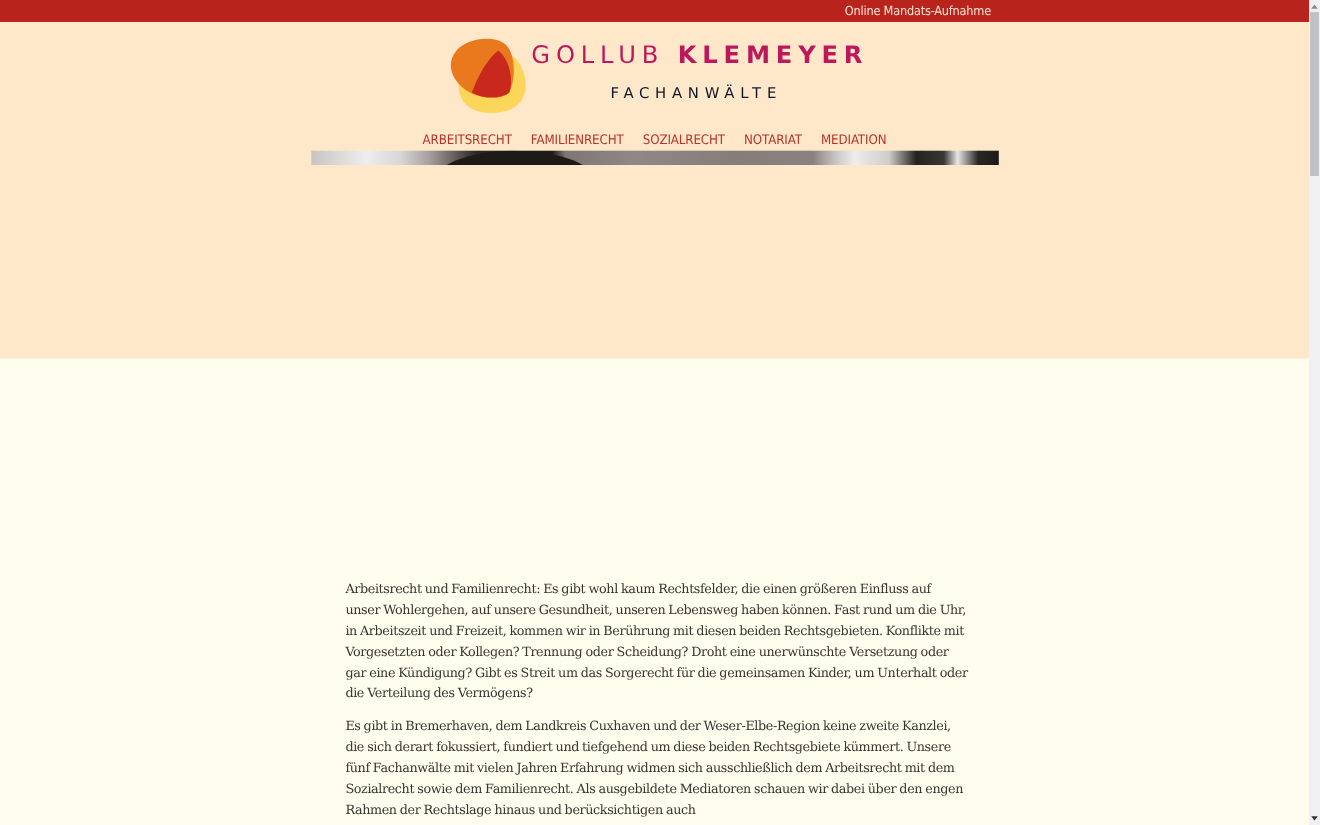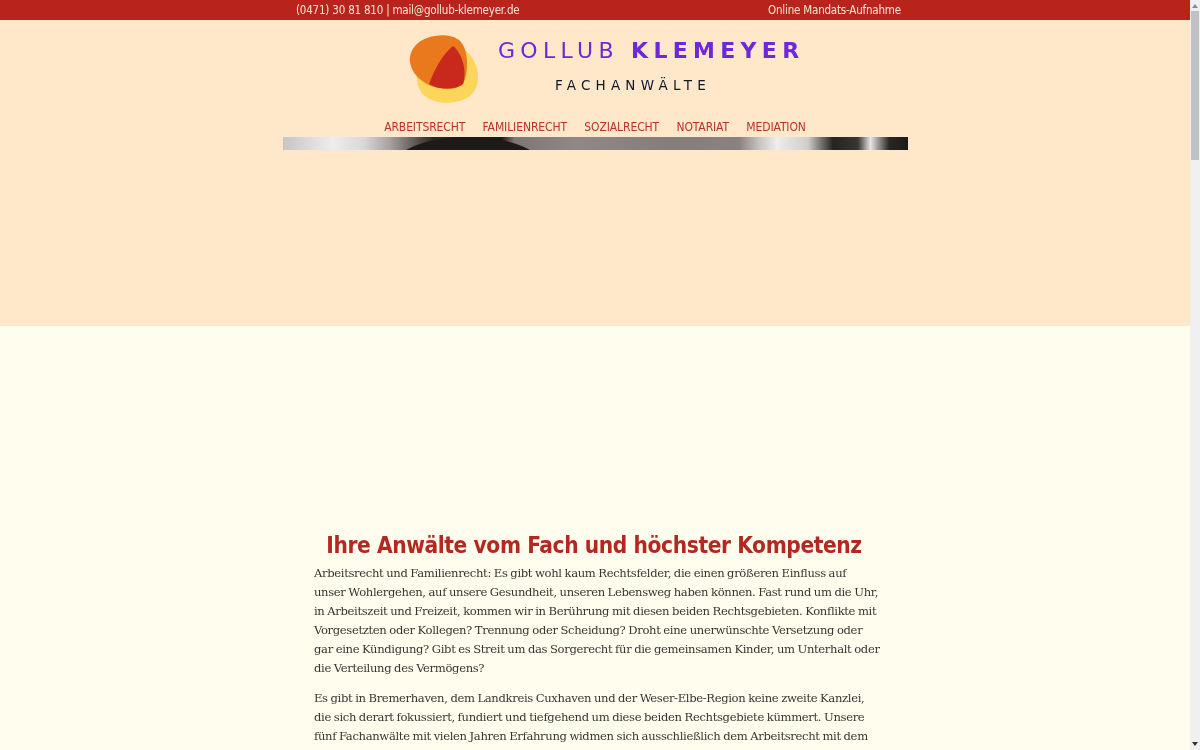--- a/index.html
+++ b/index.html
@@ -21,23 +21,23 @@
     .topbar .left { position: absolute; left: 296px; top: 0; }
     .topbar .right { position: absolute; left: 768px; top: 0; text-align: center; }
     .topbar a { color: #fbe4d3; text-decoration: none; }
     .topbar .sep { margin: 0 3px; }
 
     
     .header { background: #ffe8c9; height: 306px; position: relative; }
     .logo { position: absolute; left: 407px; top: 12px; width: 380px; height: 72px; }
     .logo svg { position: absolute; left: 0; top: 0; }
     .logo .brand {
-      position: absolute; left: 91px; top: 6px;
+      position: absolute; left: 76px; top: 6px;
       font-family: "DejaVu Sans", sans-serif; font-size: 22px; letter-spacing: 5.3px;
-      color: #6d28d9; white-space: nowrap;
+      color: #be185d; white-space: nowrap;
     }
     .logo .brand .strong { font-weight: bold; }
     .logo .sub {
       position: absolute; left: 148px; top: 45px;
       font-family: "DejaVu Sans", sans-serif; font-size: 13.5px; letter-spacing: 5.2px;
       color: #0f172a; white-space: nowrap;
     }
 
     .nav {
       position: absolute; top: 98px; left: 0; width: 1190px; text-align: center;
@@ -75,23 +75,20 @@
     .scrollbar .arrow-down { position: absolute; left: 2px; bottom: 4px; width: 0; height: 0;
       border-left: 3px solid transparent; border-right: 3px solid transparent; border-top: 4px solid #333; }
     .scrollbar .thumb { position: absolute; left: 1px; top: 11px; width: 8px; height: 149px; background: #c0c1c4; }
   </style>
 </head>
 <body>
 
 <div class="page">
 
   <div class="topbar">
-    <div class="left">
-      <a href="#">(0471) 30 81 810</a><span class="sep">|</span><a href="#">mail@gollub-klemeyer.de</a>
-    </div>
     <div class="right">
       <a href="#">Online Mandats-Aufnahme</a>
     </div>
   </div>
 
   <div class="header">
     <a href="#" class="logo">
       <svg width="76" height="72" viewBox="0 0 76 72">
         <path d="M22 18 C34 8, 54 10, 64 24 C74 38, 74 58, 60 66 C46 74, 22 72, 14 60 C6 48, 10 28, 22 18 Z" fill="#fcd65a"></path>
         <path d="M8 14 C18 2, 42 0, 52 8 C62 16, 62 40, 56 52 C48 60, 26 58, 14 48 C4 40, -2 26, 8 14 Z" fill="#e9791c"></path>
@@ -108,21 +105,20 @@
       <a href="#">NOTARIAT</a>
       <a href="#">MEDIATION</a>
     </nav>
 
     <div class="hero">
       <div class="arc"></div>
     </div>
   </div>
 
   <main class="content">
-    <h1>Ihre Anwälte vom Fach und höchster Kompetenz</h1>
     <p>Arbeitsrecht und Familienrecht: Es gibt wohl kaum Rechtsfelder, die einen größeren Einfluss auf unser Wohlergehen, auf unsere Gesundheit, unseren Lebensweg haben können. Fast rund um die Uhr, in Arbeitszeit und Freizeit, kommen wir in Berührung mit diesen beiden Rechtsgebieten. Konflikte mit Vorgesetzten oder Kollegen? Trennung oder Scheidung? Droht eine unerwünschte Versetzung oder gar eine Kündigung? Gibt es Streit um das Sorgerecht für die gemeinsamen Kinder, um Unterhalt oder die Verteilung des Vermögens?</p>
     <p>Es gibt in Bremerhaven, dem Landkreis Cuxhaven und der Weser-Elbe-Region keine zweite Kanzlei, die sich derart fokussiert, fundiert und tiefgehend um diese beiden Rechtsgebiete kümmert. Unsere fünf Fachanwälte mit vielen Jahren Erfahrung widmen sich ausschließlich dem Arbeitsrecht mit dem Sozialrecht sowie dem Familienrecht. Als ausgebildete Mediatoren schauen wir dabei über den engen Rahmen der Rechtslage hinaus und berücksichtigen auch</p>
   </main>
 </div>
 
 <div class="scrollbar">
   <div class="arrow-up"></div>
   <div class="thumb"></div>
   <div class="arrow-down"></div>
 </div>

